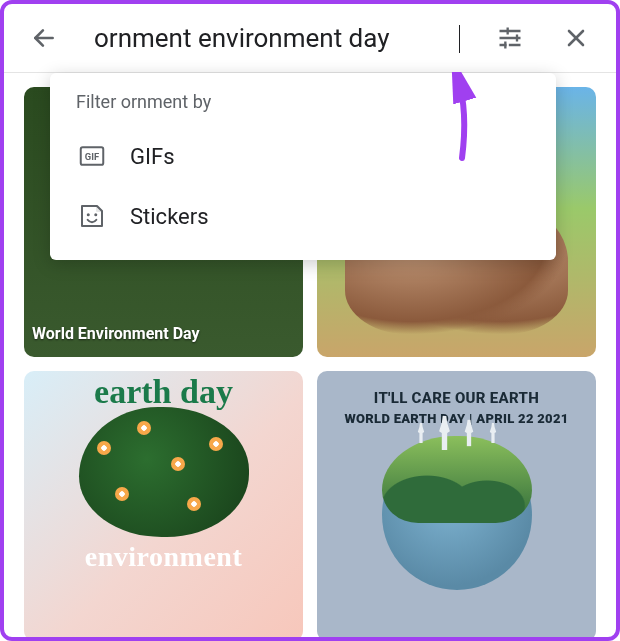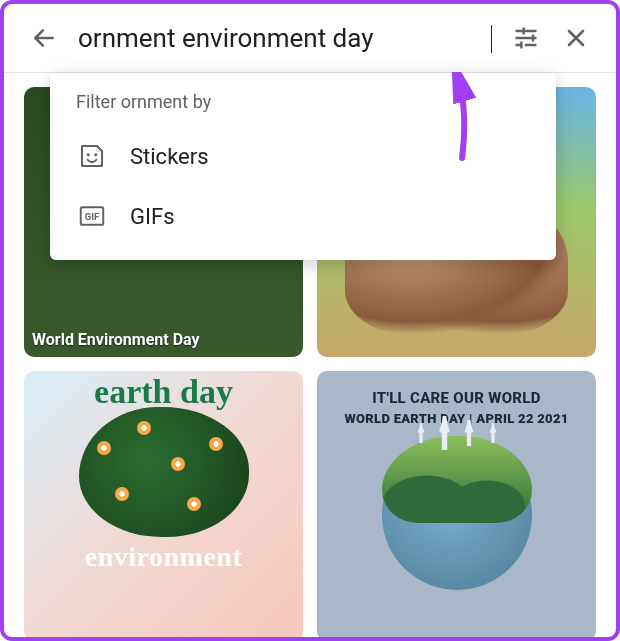--- a/index.html
+++ b/index.html
@@ -17,21 +17,21 @@
       width: 620px;
       height: 641px;
       position: relative;
       overflow: hidden;
       background: #fff;
     }
     .search-bar {
       display: flex;
       align-items: center;
       padding: 18px 24px;
-      gap: 18px;
+      gap: 34px;
       border-bottom: 1px solid #e4e4e4;
     }
     .icon-btn {
       width: 32px;
       height: 32px;
       display: flex;
       align-items: center;
       justify-content: center;
       color: #5f6368;
       cursor: pointer;
@@ -73,21 +73,21 @@
       overflow: hidden;
       position: relative;
     }
 
     
     .card-a {
       background: linear-gradient(#2a4a1f, #3a5a2e);
     }
     .card-a .caption {
       position: absolute;
-      bottom: 8px;
+      bottom: 14px;
       left: 8px;
       color: #fff;
       font-weight: 700;
       font-size: 16px;
       text-shadow: 0 1px 2px rgba(0,0,0,0.6);
     }
     .card-b {
       background: linear-gradient(#6ab4e8 0%, #9ac96a 45%, #c9a56a 100%);
       position: relative;
     }
@@ -278,58 +278,58 @@
             <span class="flower f2"></span>
             <span class="flower f3"></span>
           <span class="flower f4"></span>
             <span class="flower f5"></span>
             <span class="flower f6"></span>
         </div>
         <div class="anniv">environment</div>
       </div>
 
       <div class="card card-d">
-        <div class="line2">IT'LL CARE OUR WORLD</div>
+        <div class="line2">IT'LL CARE OUR EARTH</div>
         <div class="line3">WORLD EARTH DAY | APRIL 22 2021</div>
         <div class="globe">
           <div class="people">
             <div class="person small"></div>
             <div class="person"></div>
             <div class="person mid"></div>
             <div class="person small"></div>
           </div>
         </div>
       </div>
     </div>
 
     <div class="dropdown">
       <div class="dd-title">Filter ornment by</div>
+
+      <div class="dd-item">
+        <div class="dd-icon">
+          <svg width="30" height="30" viewBox="0 0 24 24" fill="none" stroke="currentColor" stroke-width="1.6">
+              <rect x="3" y="5" width="18" height="14" rx="1.5"></rect>
+              <text x="12" y="15" text-anchor="middle" font-size="7.5" font-weight="700" fill="currentColor" stroke="none">GIF</text>
+            </svg>
+        </div>
+        <span>GIFs</span>
+      </div>
 
       <div class="dd-item">
         <div class="dd-icon">
           <svg width="30" height="30" viewBox="0 0 24 24" fill="none" stroke="currentColor" stroke-width="1.6" stroke-linejoin="round">
               <path d="M4 4h12l4 4v12H4z"></path>
               <path d="M16 4v4h4" fill="currentColor" opacity="0.15"></path>
               <circle cx="9" cy="11" r="1.2" fill="currentColor" stroke="none"></circle>
               <circle cx="15" cy="11" r="1.2" fill="currentColor" stroke="none"></circle>
               <path d="M8.5 15c1 1.4 2.2 2 3.5 2s2.5-.6 3.5-2" stroke-linecap="round"></path>
             </svg>
         </div>
         <span>Stickers</span>
       </div>
-
-      <div class="dd-item">
-        <div class="dd-icon">
-          <svg width="30" height="30" viewBox="0 0 24 24" fill="none" stroke="currentColor" stroke-width="1.6">
-              <rect x="3" y="5" width="18" height="14" rx="1.5"></rect>
-              <text x="12" y="15" text-anchor="middle" font-size="7.5" font-weight="700" fill="currentColor" stroke="none">GIF</text>
-            </svg>
-        </div>
-        <span>GIFs</span>
-      </div>
     </div>
 
   </div>
 
   <svg class="arrow-anno" viewBox="0 0 60 90">
     <defs>
       <marker id="ah" markerWidth="8" markerHeight="8" refX="4" refY="2" orient="auto">
         <path d="M0,0 L8,2 L0,4 Z" fill="#a040f0"></path>
       </marker>
     </defs>

